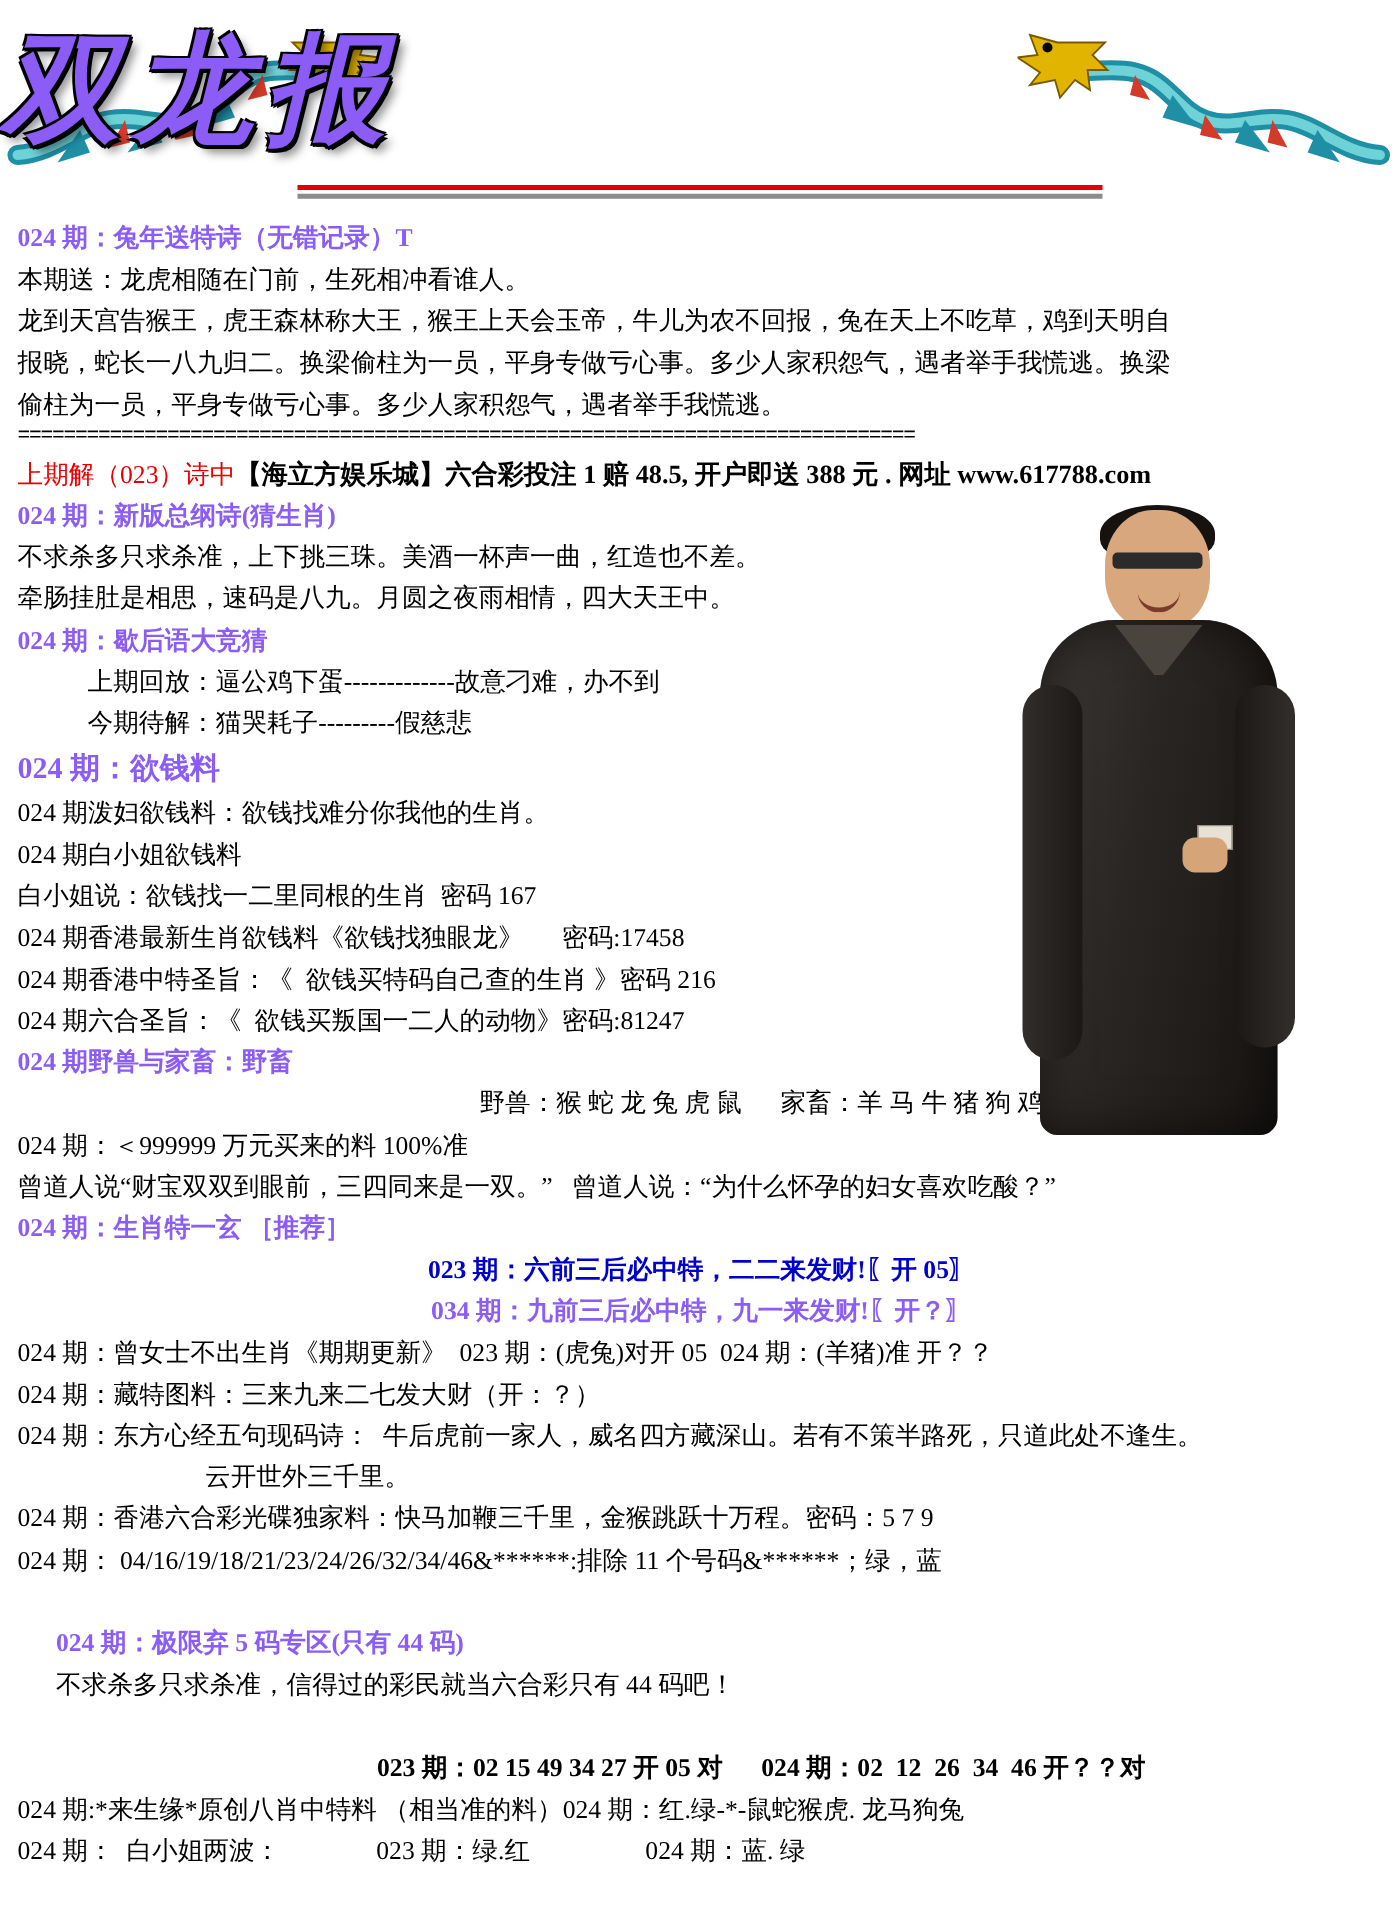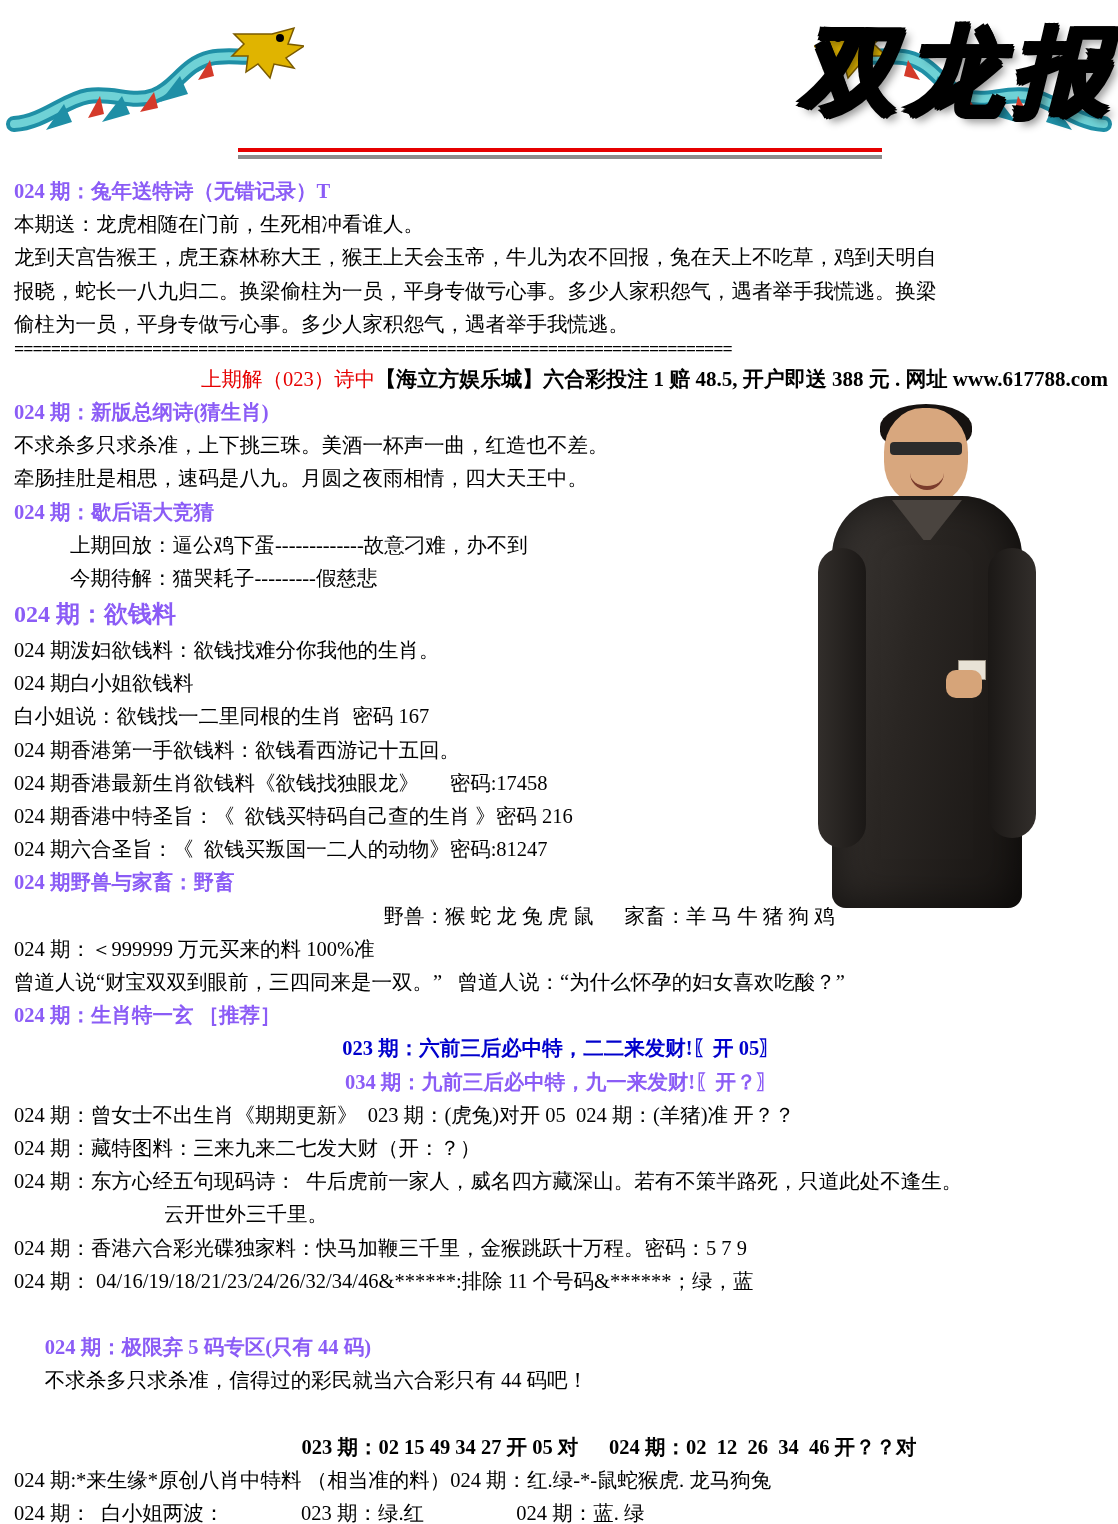--- a/index.html
+++ b/index.html
@@ -32,27 +32,27 @@
     top: 4px;
     width: 300px;
     height: 140px;
   }
   .dragon.left { left: 4px; }
   .dragon.right { right: 4px; }
   .masthead-title {
     position: absolute;
     left: 0; right: 0;
     top: 18px;
-    text-align: right;
+    text-align: left;
     font-family: "DejaVu Serif", serif;
     font-size: 96px;
     font-weight: bold;
     font-style: italic;
     letter-spacing: 10px;
-    color: #000000;
+    color: #8b5cf6;
     text-shadow:
       3px 3px 0 #000, -2px -2px 0 #000, 2px -2px 0 #000, -2px 2px 0 #000,
       0 3px 0 #000, 3px 0 0 #000, 6px 6px 8px rgba(0,0,0,0.45);
     line-height: 1.1;
   }
   .masthead-rules {
     position: absolute;
     left: 238px;
     top: 148px;
     width: 644px;
@@ -83,21 +83,20 @@
     line-height: 1.1;
     color: #000;
   }
 
   
   .adrow {
     display: flex;
     align-items: baseline;
     font-size: 20.5px;
     margin-top: 2px;
-    justify-content: flex-end;
   }
   .adrow .label { color: #e60000; white-space: nowrap; }
   .adrow .ad {
     font-weight: bold;
     font-family: "Liberation Serif", serif;
     font-size: 21px;
     white-space: nowrap;
   }
 
   
@@ -269,21 +268,20 @@
     <div class="line">牵肠挂肚是相思，速码是八九。月圆之夜雨相情，四大天王中。</div>
 
     <div class="line redb">024 期：歇后语大竞猜</div>
     <div class="line indent1">上期回放：逼公鸡下蛋-------------故意刁难，办不到</div>
     <div class="line indent1">今期待解：猫哭耗子---------假慈悲</div>
 
     <div class="line redb big">024 期：欲钱料</div>
     <div class="line">024 期泼妇欲钱料：欲钱找难分你我他的生肖。</div>
     <div class="line">024 期白小姐欲钱料</div>
     <div class="line">白小姐说：欲钱找一二里同根的生肖  密码 167</div>
-    <div class="line">024 期香港第一手欲钱料：欲钱看西游记十五回。</div>
     <div class="line">024 期香港最新生肖欲钱料《欲钱找独眼龙》      密码:17458</div>
     <div class="line">024 期香港中特圣旨：《  欲钱买特码自己查的生肖 》密码 216</div>
     <div class="line">024 期六合圣旨：《  欲钱买叛国一二人的动物》密码:81247</div>
     <div class="line redb">024 期野兽与家畜：野畜</div>
     <div class="line indent2">野兽：猴 蛇 龙 兔 虎 鼠      家畜：羊 马 牛 猪 狗 鸡</div>
     <div class="line">024 期：＜999999 万元买来的料 100%准</div>
     <div class="line">曾道人说“财宝双双到眼前，三四同来是一双。”   曾道人说：“为什么怀孕的妇女喜欢吃酸？”</div>
 
     <div class="line redb">024 期：生肖特一玄 ［推荐］</div>
     <div class="line center blue bold">023 期：六前三后必中特，二二来发财!〖开 05〗</div>

